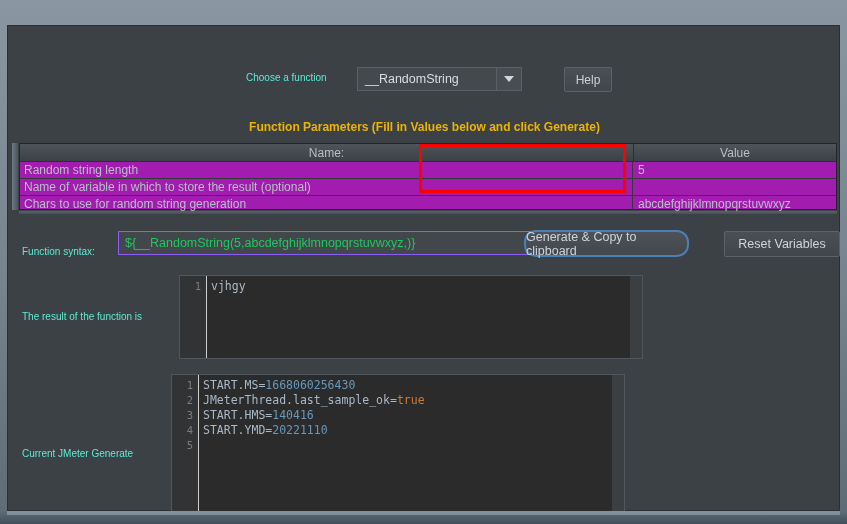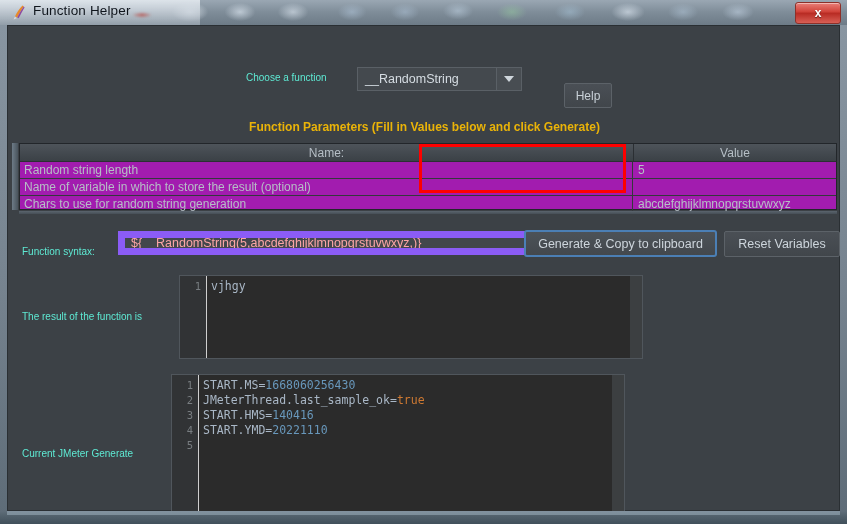--- a/index.html
+++ b/index.html
@@ -109,21 +109,21 @@
   }
   #combo .arrowbox i{
     display:block;width:0;height:0;border-left:5px solid transparent;
     border-right:5px solid transparent;border-top:6px solid #cfd6dc;
   }
   #help-btn{
     position:absolute;left:556px;top:41px;width:48px;height:25px;
     background:linear-gradient(180deg,#4a4f55,#41464b);
     border:1px solid #5c6268;border-radius:2px;box-sizing:border-box;
     display:flex;align-items:center;justify-content:center;
-    font-size:12px;color:#c9d1d8;margin-top:16px;
+    font-size:12px;color:#c9d1d8;
   }
   #params-title{
     position:absolute;left:0;top:94px;width:833px;text-align:center;
     font-size:12px;font-weight:bold;color:#eab308;
   }
 
   
   #tablewrap{
     position:absolute;left:4px;top:117px;width:826px;height:67px;
   }
@@ -170,28 +170,28 @@
   #redbox{
     position:absolute;left:411px;top:118px;width:207px;height:49px;
     border:3px solid #fe0000;box-sizing:border-box;
     pointer-events:none;
   }
 
   
   #syntax-label{left:14px;top:220px;}
   #syntax-field{
     position:absolute;left:110px;top:205px;width:477px;height:24px;
-    background:#42474c;border:7px solid #8b5cf6;box-sizing:border-box;
+    background:#42474c;border:1px solid #8b5cf6;box-sizing:border-box;
     display:flex;align-items:center;padding-left:6px;
-    font-size:12.5px;color:#fca5a5;white-space:nowrap;overflow:hidden;
+    font-size:12.5px;color:#22c55e;white-space:nowrap;overflow:hidden;
   }
   #gen-btn{
-    position:absolute;left:516px;top:204px;width:193px;height:27px;
+    position:absolute;left:516px;top:204px;width:165px;height:27px;
     background:linear-gradient(180deg,#4c5258,#43484d);
-    border:2px solid #4b7fb5;border-radius:3px;box-sizing:border-box;
+    border:2px solid #4b7fb5;border-radius:12px;box-sizing:border-box;
     display:flex;align-items:center;justify-content:center;
     font-size:12.5px;color:#cdd5dc;
   }
   #reset-btn{
     position:absolute;left:716px;top:205px;width:116px;height:26px;
     background:linear-gradient(180deg,#4a4f55,#41464b);
     border:1px solid #5c6268;border-radius:2px;box-sizing:border-box;
     display:flex;align-items:center;justify-content:center;
     font-size:12.5px;color:#cdd5dc;
   }
@@ -253,38 +253,20 @@
     position:absolute;left:619px;top:490px;
     font-size:17px;color:#d5dce2;opacity:.88;white-space:nowrap;
     text-shadow:0 1px 2px rgba(0,0,0,.45);
   }
 </style>
 </head>
 <body>
 
 <div id="window">
 
-  <div class="titlebar">
-    <div class="tb-blur"></div>
-    <div class="tb-leftglow"></div>
-    <div class="tb-smear"></div>
-
-    <div class="tb-icon">
-      <svg width="16" height="17" viewBox="0 0 16 17">
-        <path d="M11.5 1.5 C9 4 5.5 8.5 4 12.5 L6.2 13.6 C8 10 10.5 5.5 12.8 2.6 Z" fill="#e8892a"></path>
-        <path d="M12.8 2.6 C10.5 5.5 8 10 6.2 13.6 L7.6 14.3 C9.6 10.6 11.8 6 13.6 3.4 Z" fill="#8e4b9e"></path>
-        <path d="M4 12.5 L2.6 15.4 L5.6 14.2 Z" fill="#dedede"></path>
-      </svg>
-    </div>
-    <div class="tb-title">Function Helper</div>
-
-    <div class="closebtn">
-      <span>x</span>
-    </div>
-  </div>
 
   <div class="edgebar"></div>
   <div id="right-rail"></div>
 
   <div id="client">
 
     <div class="lbl" id="choose-label">Choose a function</div>
 
     <div id="combo">
       <div class="val">__RandomString</div>

